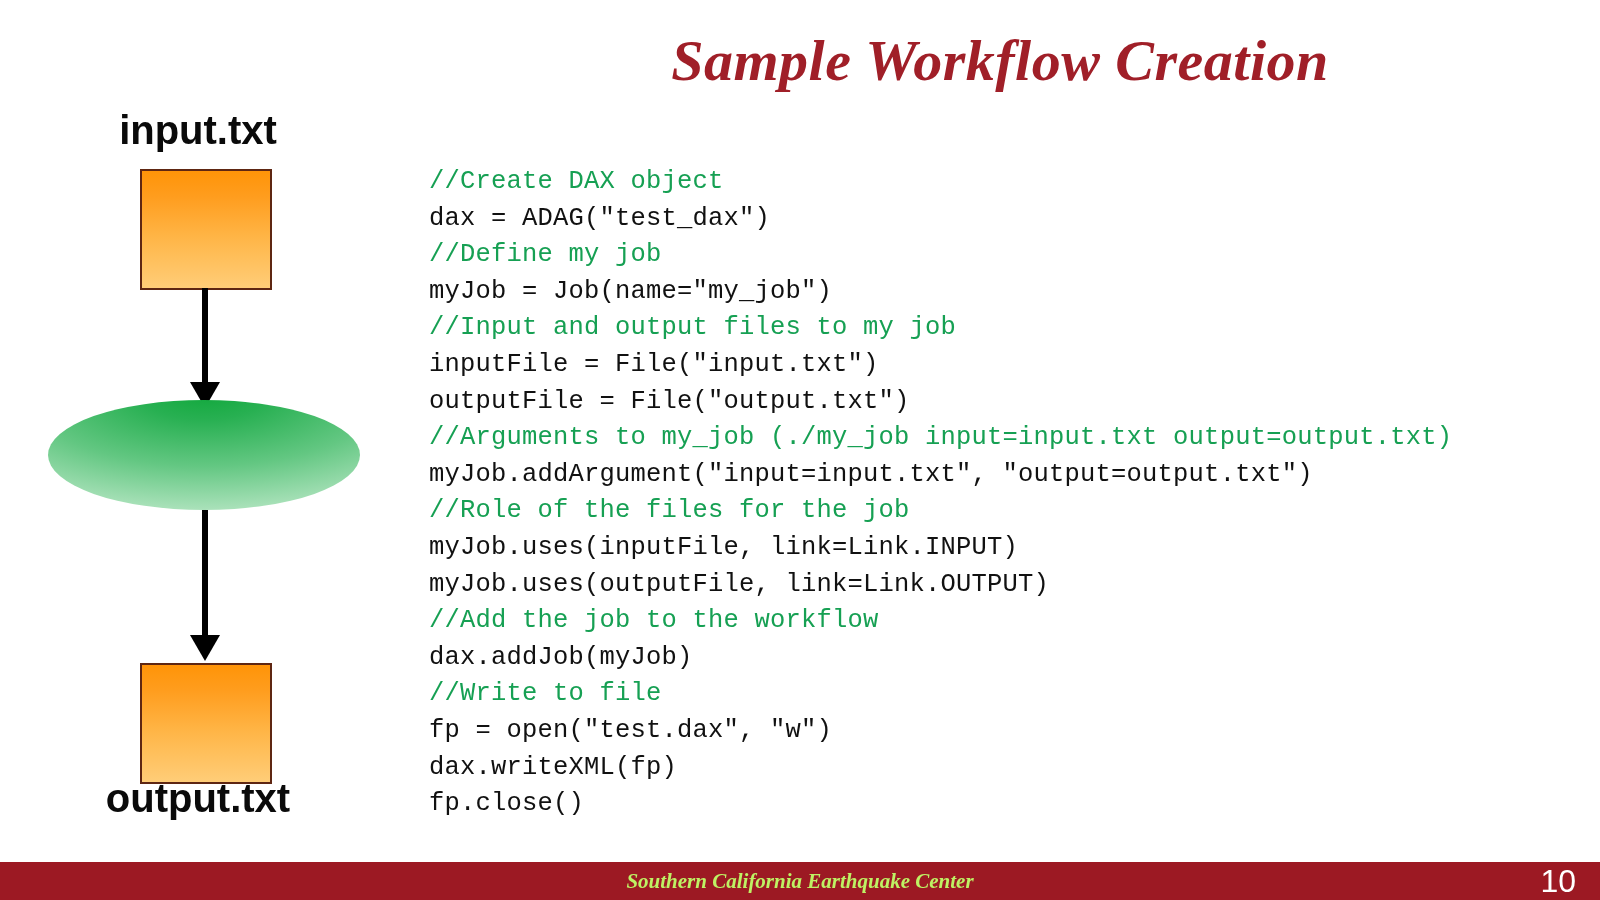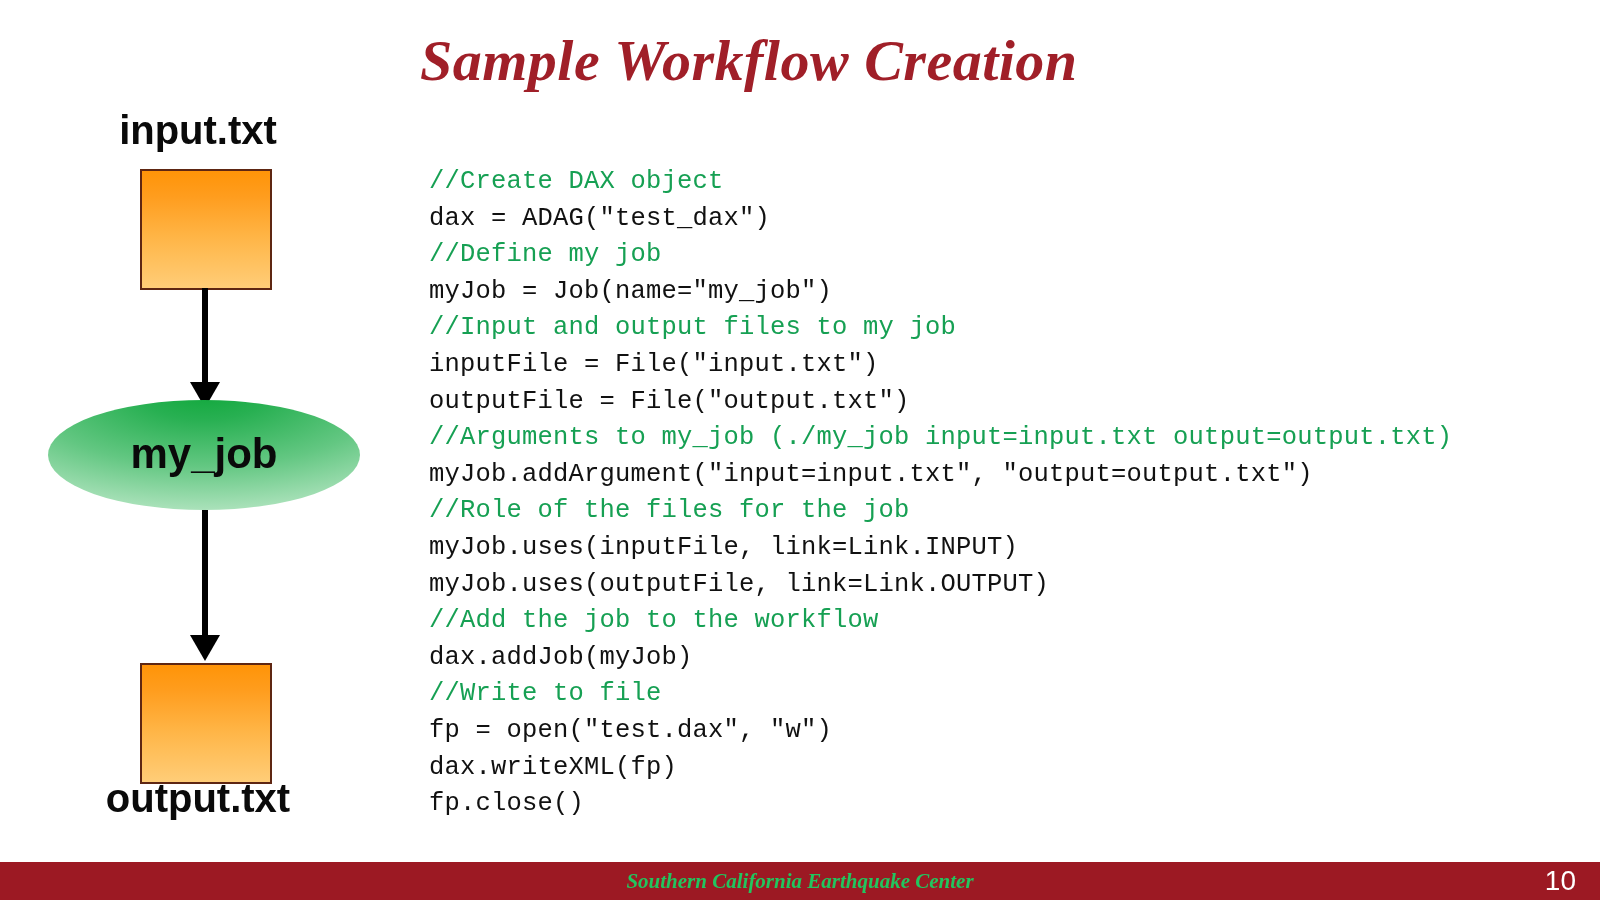--- a/index.html
+++ b/index.html
@@ -15,21 +15,21 @@
     overflow: hidden;
     font-family: "Liberation Sans", sans-serif;
   }
 
   
   #slide-title {
     position: absolute;
     left: 420px;
     top: 32px;
     width: 1160px;
-    text-align: left;
+    text-align: center;
     font-family: "Liberation Serif", serif;
     font-weight: bold;
     font-style: italic;
     font-size: 58px;
     line-height: 1.0;
     color: #A01F28;
     letter-spacing: 0.5px;
     white-space: nowrap;
   }
 
@@ -154,47 +154,46 @@
     color: #FFFFFF;
     white-space: nowrap;
   }
   #page-number {
     position: absolute;
     right: 24px;
     top: 0;
     height: 20px;
     line-height: 38px;
     font-family: "Liberation Sans", sans-serif;
-    font-size: 28px;
+    font-size: 32px;
     color: #FFFFFF;
   }
 </style>
 </head>
 <body>
 
 <div id="slide-title" style="color: rgb(160, 31, 40);">Sample Workflow Creation</div>
 
 <div id="diagram">
 
   <div class="node-label" id="label-input">input.txt</div>
 
   <div class="file-box" id="box-input" style="border-color: rgb(94, 38, 18);"></div>
 
   <div class="arrow-line" id="arrow1-line" style="background: rgb(0, 0, 0);"></div>
   <div class="arrow-head" id="arrow1-head" style="border-top-color: rgb(0, 0, 0);"></div>
 
   <div id="job-ellipse"></div>
-  <div id="job-label">my_job</div>
 
   <div class="arrow-line" id="arrow2-line" style="background: rgb(0, 0, 0);"></div>
   <div class="arrow-head" id="arrow2-head" style="border-top-color: rgb(0, 0, 0);"></div>
 
   <div class="file-box" id="box-output" style="border-color: rgb(94, 38, 18);"></div>
 
   <div class="node-label" id="label-output">output.txt</div>
 </div>
 
 <div id="code-block"><span class="line comment" style="color: rgb(22, 160, 83);">//Create DAX object</span><span class="line code" style="color: rgb(17, 17, 17);">dax = ADAG("test_dax")</span><span class="line comment" style="color: rgb(22, 160, 83);">//Define my job</span><span class="line code" style="color: rgb(17, 17, 17);">myJob = Job(name="my_job")</span><span class="line comment" style="color: rgb(22, 160, 83);">//Input and output files to my job</span><span class="line code" style="color: rgb(17, 17, 17);">inputFile = File("input.txt")</span><span class="line code" style="color: rgb(17, 17, 17);">outputFile = File("output.txt")</span><span class="line comment" style="color: rgb(22, 160, 83);">//Arguments to my_job (./my_job input=input.txt output=output.txt)</span><span class="line code" style="color: rgb(17, 17, 17);">myJob.addArgument("input=input.txt", "output=output.txt")</span><span class="line comment" style="color: rgb(22, 160, 83);">//Role of the files for the job</span><span class="line code" style="color: rgb(17, 17, 17);">myJob.uses(inputFile, link=Link.INPUT)</span><span class="line code" style="color: rgb(17, 17, 17);">myJob.uses(outputFile, link=Link.OUTPUT)</span><span class="line comment" style="color: rgb(22, 160, 83);">//Add the job to the workflow</span><span class="line code" style="color: rgb(17, 17, 17);">dax.addJob(myJob)</span><span class="line comment" style="color: rgb(22, 160, 83);">//Write to file</span><span class="line code" style="color: rgb(17, 17, 17);">fp = open("test.dax", "w")</span><span class="line code" style="color: rgb(17, 17, 17);">dax.writeXML(fp)</span><span class="line code" style="color: rgb(17, 17, 17);">fp.close()</span></div>
 
 <div id="footer-bar" style="background: rgb(156, 25, 35);">
-  <div id="footer-text" style="color: #22c55e;">Southern California Earthquake Center</div>
+  <div id="footer-text" style="color: #bef264;">Southern California Earthquake Center</div>
   <div id="page-number" style="color: rgb(255, 255, 255);">10</div>
 </div>
 
 </body></html>

